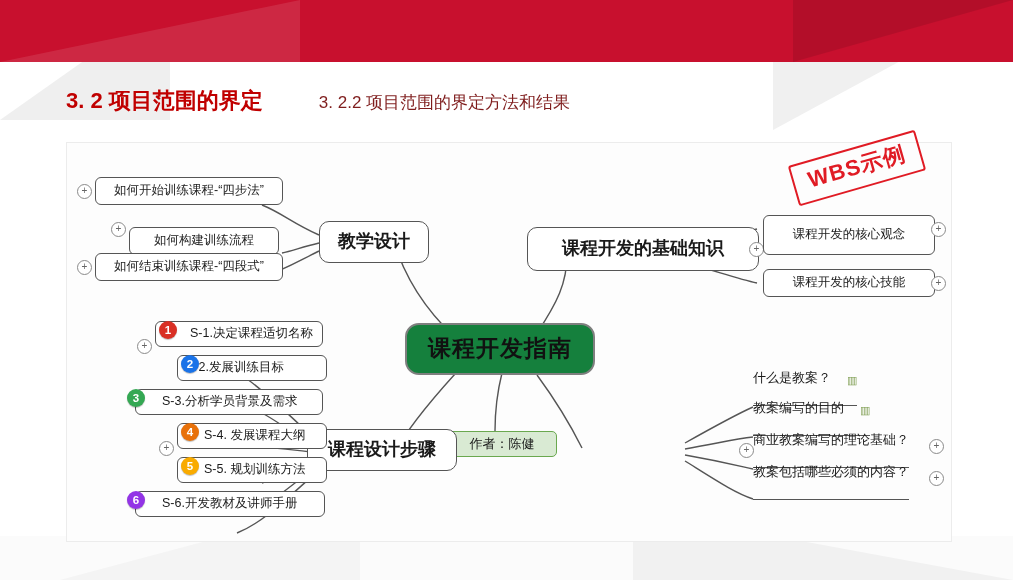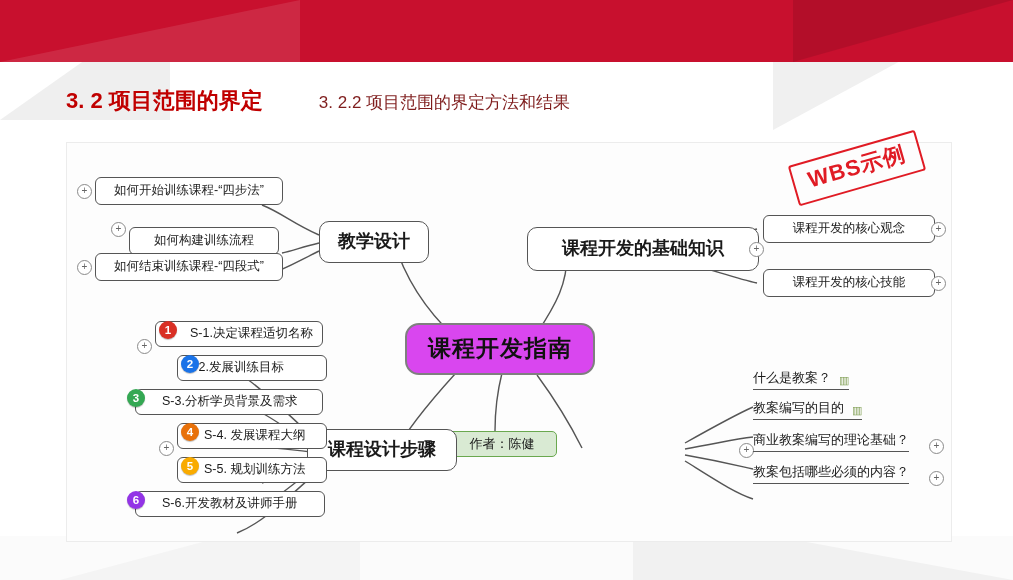--- a/index.html
+++ b/index.html
@@ -151,45 +151,45 @@
     font-size: 12.5px;
     border-radius: 6px;
   }
   .node.branch {
     font-size: 18px;
     font-weight: bold;
     border-radius: 10px;
     border-width: 1.8px;
   }
   .node.center {
-    background: #d946ef;
+    background: #15803d;
     border: 2px solid #7f7f7f;
     border-radius: 14px;
     font-size: 23px;
     font-weight: bold;
     color: #111111;
     letter-spacing: 1px;
   }
   .node.author {
     background: #d9ead3;
     border: 1.4px solid #6aa84f;
     border-radius: 5px;
     font-size: 13px;
     color: #1a1a1a;
   }
   .leaf-text {
     position: absolute;
     font-size: 13px;
     color: #1a1a1a;
     white-space: nowrap;
-    padding-bottom: 2px;
+    padding-bottom: 18px;
     border-bottom: 1.3px solid #555555;
     display: flex;
     align-items: flex-end;
-    gap: 8px;
+    gap: 16px;
   }
   .leaf-text .doc-icon {
     font-size: 11px;
     color: #7f9e52;
   }
 
   
   .plus {
     position: absolute;
     width: 13px;
@@ -306,21 +306,21 @@
 
     <div class="node small" style="left:62px; top:72px; width:150px; height:28px;margin-top:12px;">如何构建训练流程</div>
     <div class="plus" style="left:44px; top:79px;">+</div>
 
     <div class="node small" style="left:28px; top:110px; width:188px; height:28px;">如何结束训练课程-“四段式”</div>
     <div class="plus" style="left:10px; top:117px;">+</div>
 
     <div class="node branch" style="left:460px; top:84px; width:232px; height:44px;">课程开发的基础知识</div>
     <div class="plus" style="left:682px; top:99px;">+</div>
 
-    <div class="node small" style="left:696px; top:72px; width:172px; height:28px;">课程开发的核心观念</div>
+    <div class="node small" style="left:696px; top:72px; width:172px; height:40px;">课程开发的核心观念</div>
     <div class="plus" style="left:864px; top:79px;">+</div>
 
     <div class="node small" style="left:696px; top:126px; width:172px; height:28px;">课程开发的核心技能</div>
     <div class="plus" style="left:864px; top:133px;">+</div>
 
     <div class="node branch" style="left:240px; top:286px; width:150px; height:42px;">课程设计步骤</div>
 
     <div class="node small" style="left:88px; top:178px; width:168px; height:26px; justify-content:flex-start; padding-left:34px;">S-1.决定课程适切名称</div>
     <div class="badge" style="left:92px; top:178px;">1</div>
     <div class="plus" style="left:70px; top:196px;">+</div>

